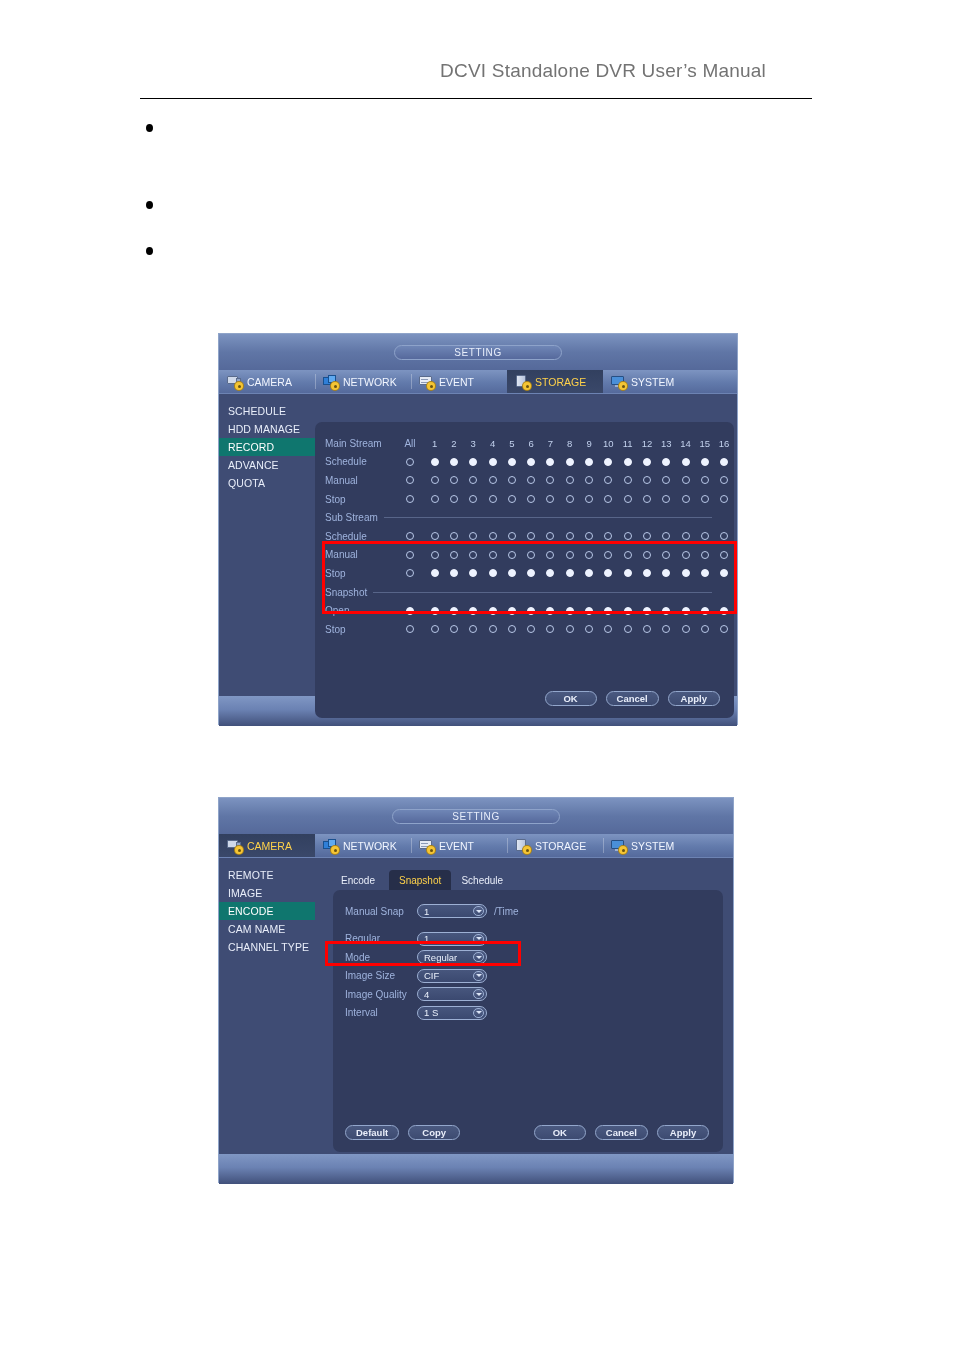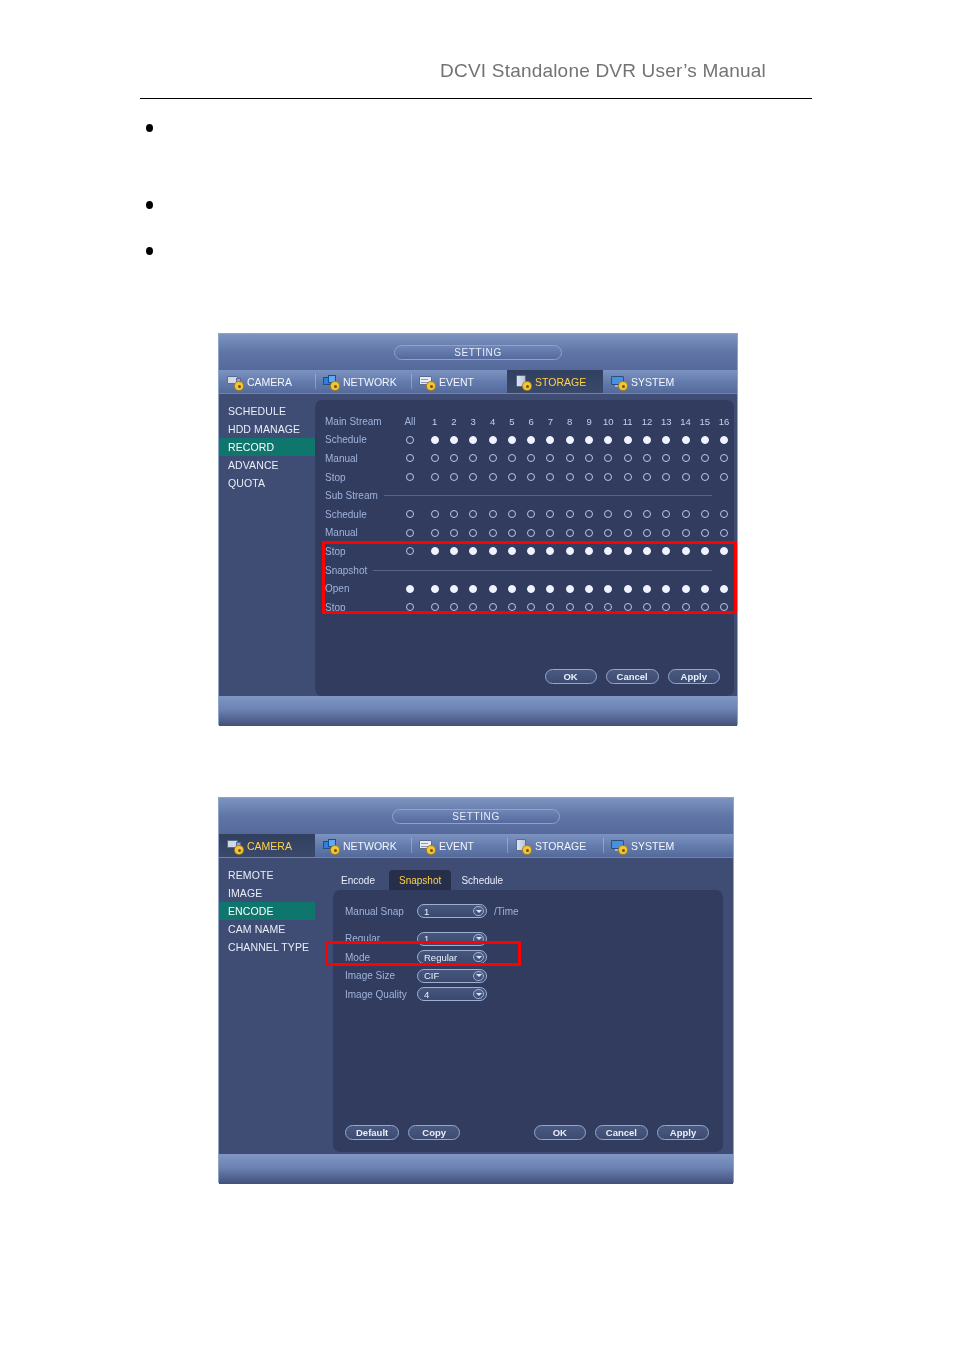--- a/index.html
+++ b/index.html
@@ -165,21 +165,21 @@
     padding: 6px 10px 0 0;
   }
   .panel {
     background: #323c5e;
     border-radius: 7px;
     height: 100%;
     position: relative;
   }
 
   
-  .matrix { padding: 12px 0 0 10px; }
+  .matrix { padding: 12px 0 0 10px; margin-top: 22px; }
   .mrow {
     height: 18.6px;
     display: flex; align-items: center;
     font-size: 10px;
     color: #b9c8e8;
   }
   .mrow .label {
     width: 70px; flex: none;
     color: #9fb3dd;
   }
@@ -972,20 +972,27 @@
                 <span class="arrow"></span>
               </span>
             </div>
             <div class="frow">
               <span class="flabel">Image Quality</span>
               <span class="combo">
                 <span>4</span>
                 <span class="arrow"></span>
               </span>
             </div>
+            <div class="frow">
+              <span class="flabel">Interval</span>
+              <span class="combo">
+                <span>1 S</span>
+                <span class="arrow"></span>
+              </span>
+            </div>
           </div>
         <div class="btnbar" style="left:12px; bottom:12px;">
           <div class="btn">Default</div>
           <div class="btn">Copy</div>
         </div>
         <div class="btnbar" style="right:14px; bottom:12px;">
           <div class="btn">OK</div>
           <div class="btn">Cancel</div>
           <div class="btn">Apply</div>
         </div>

